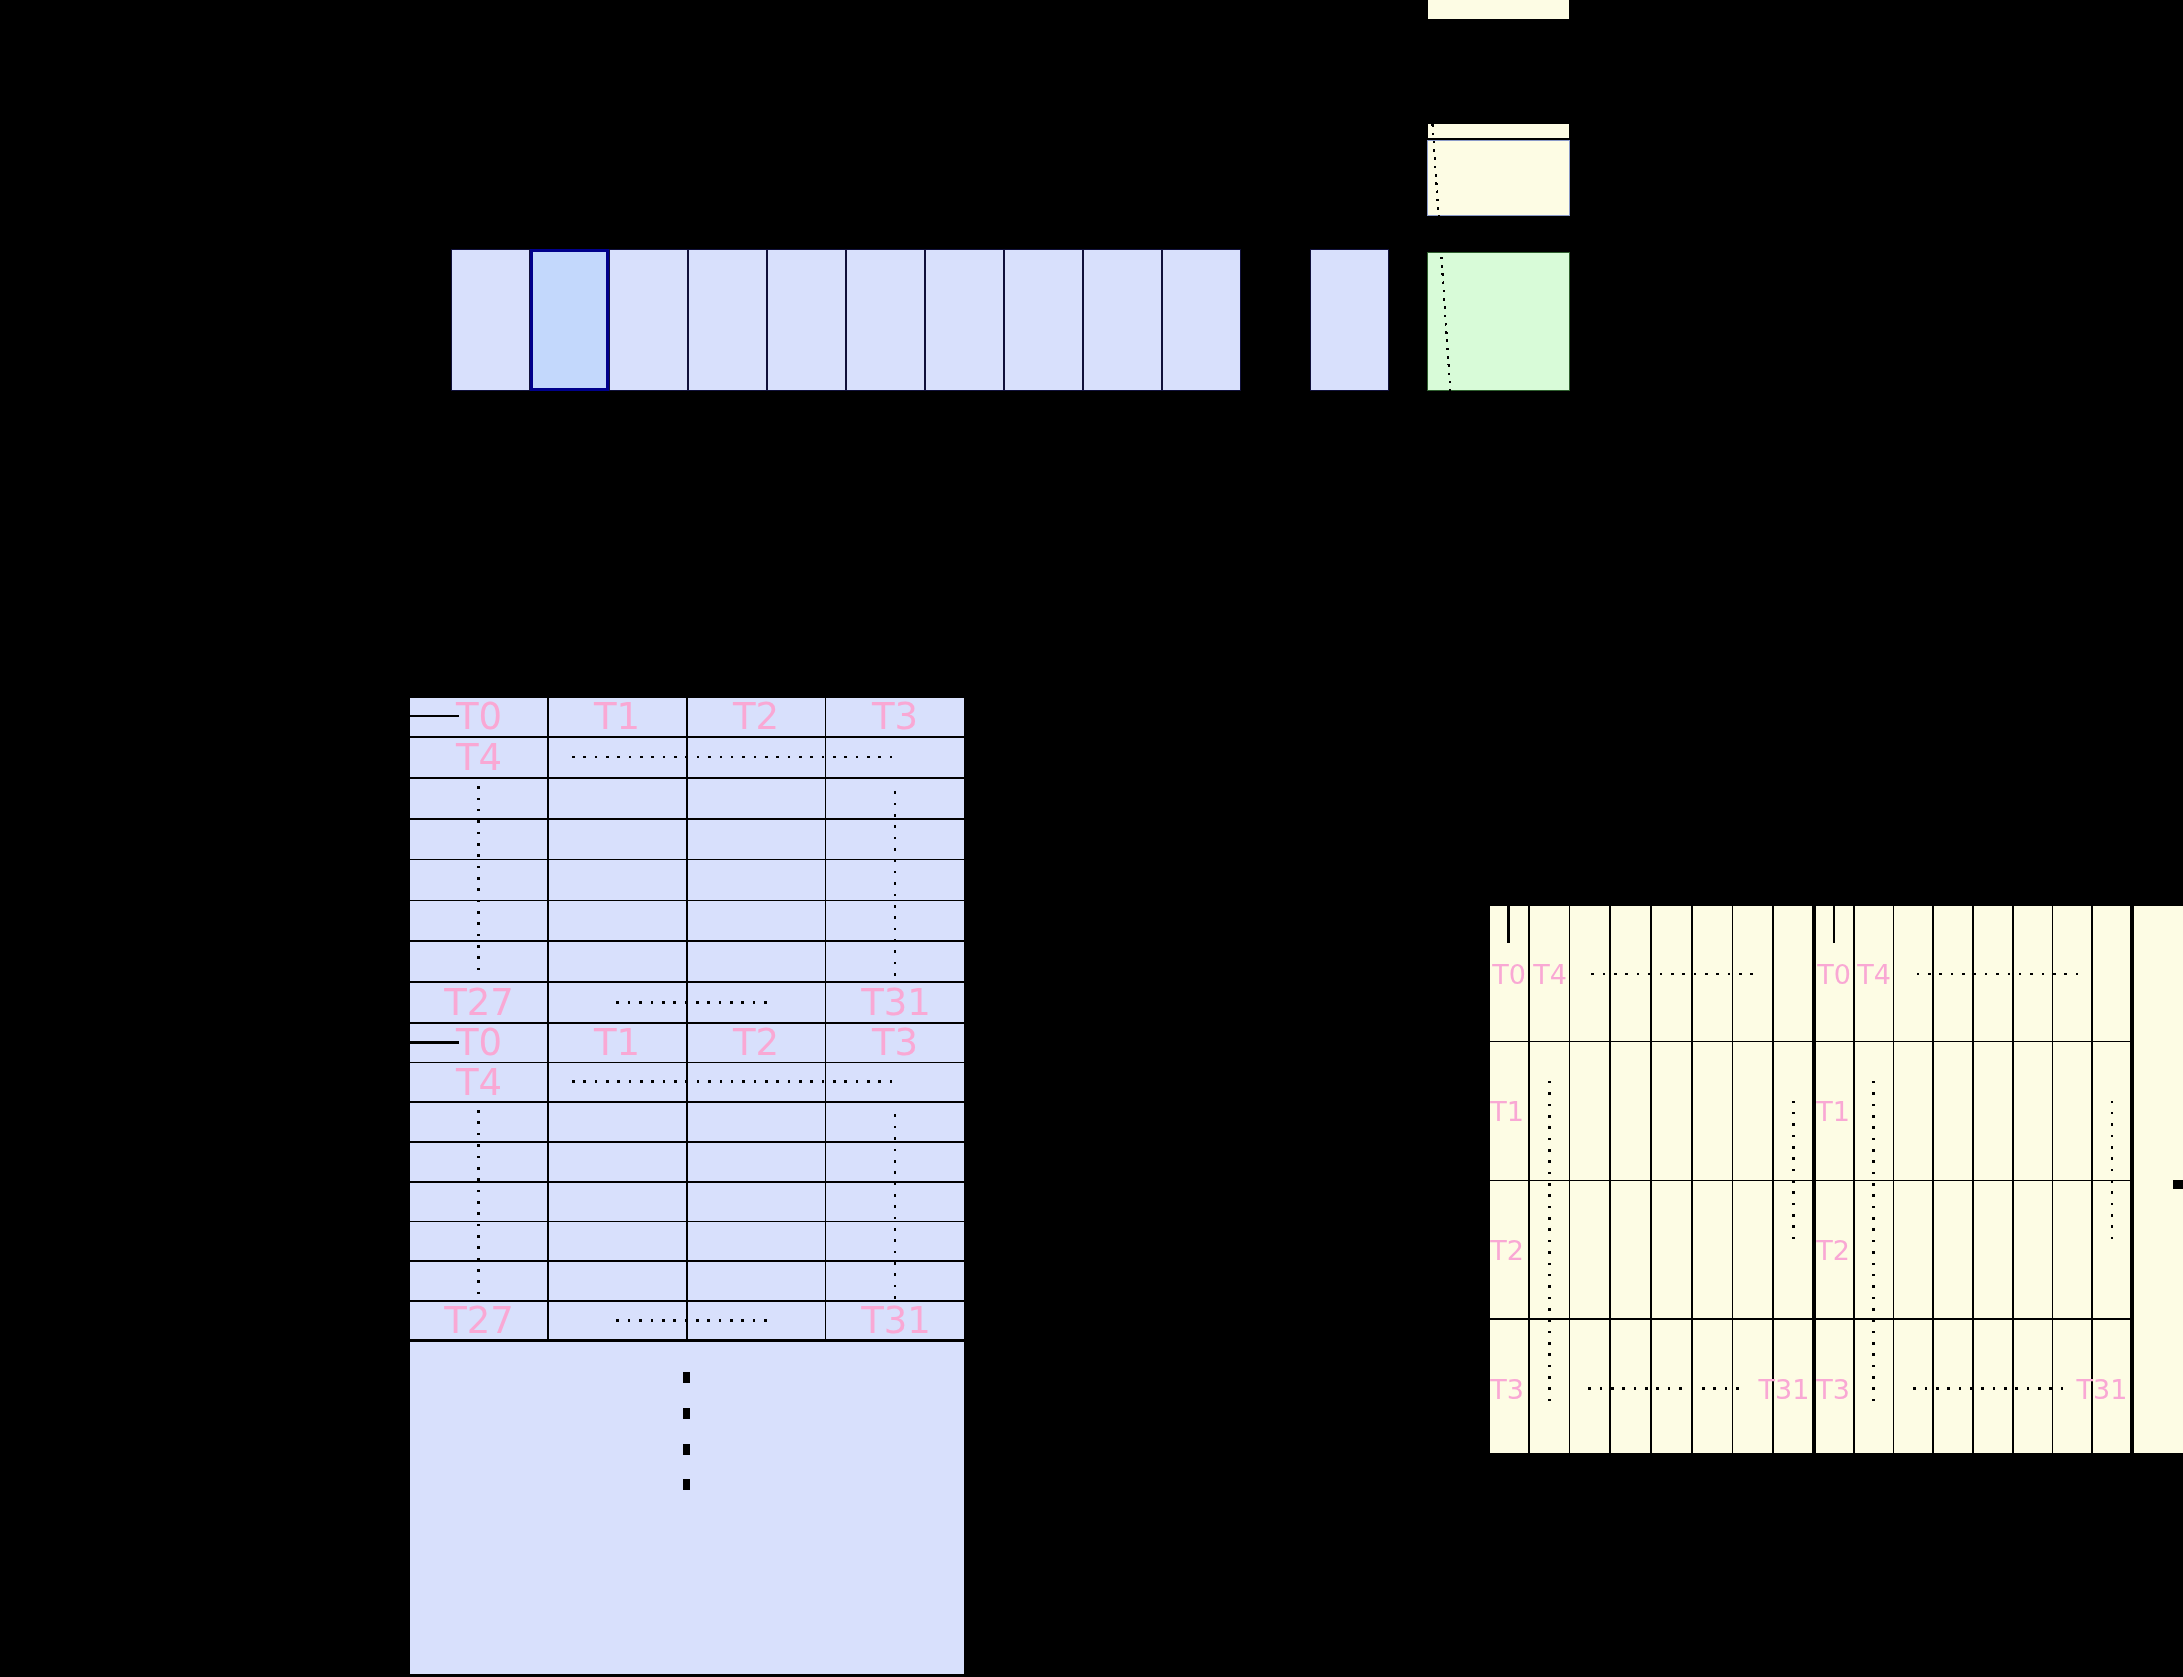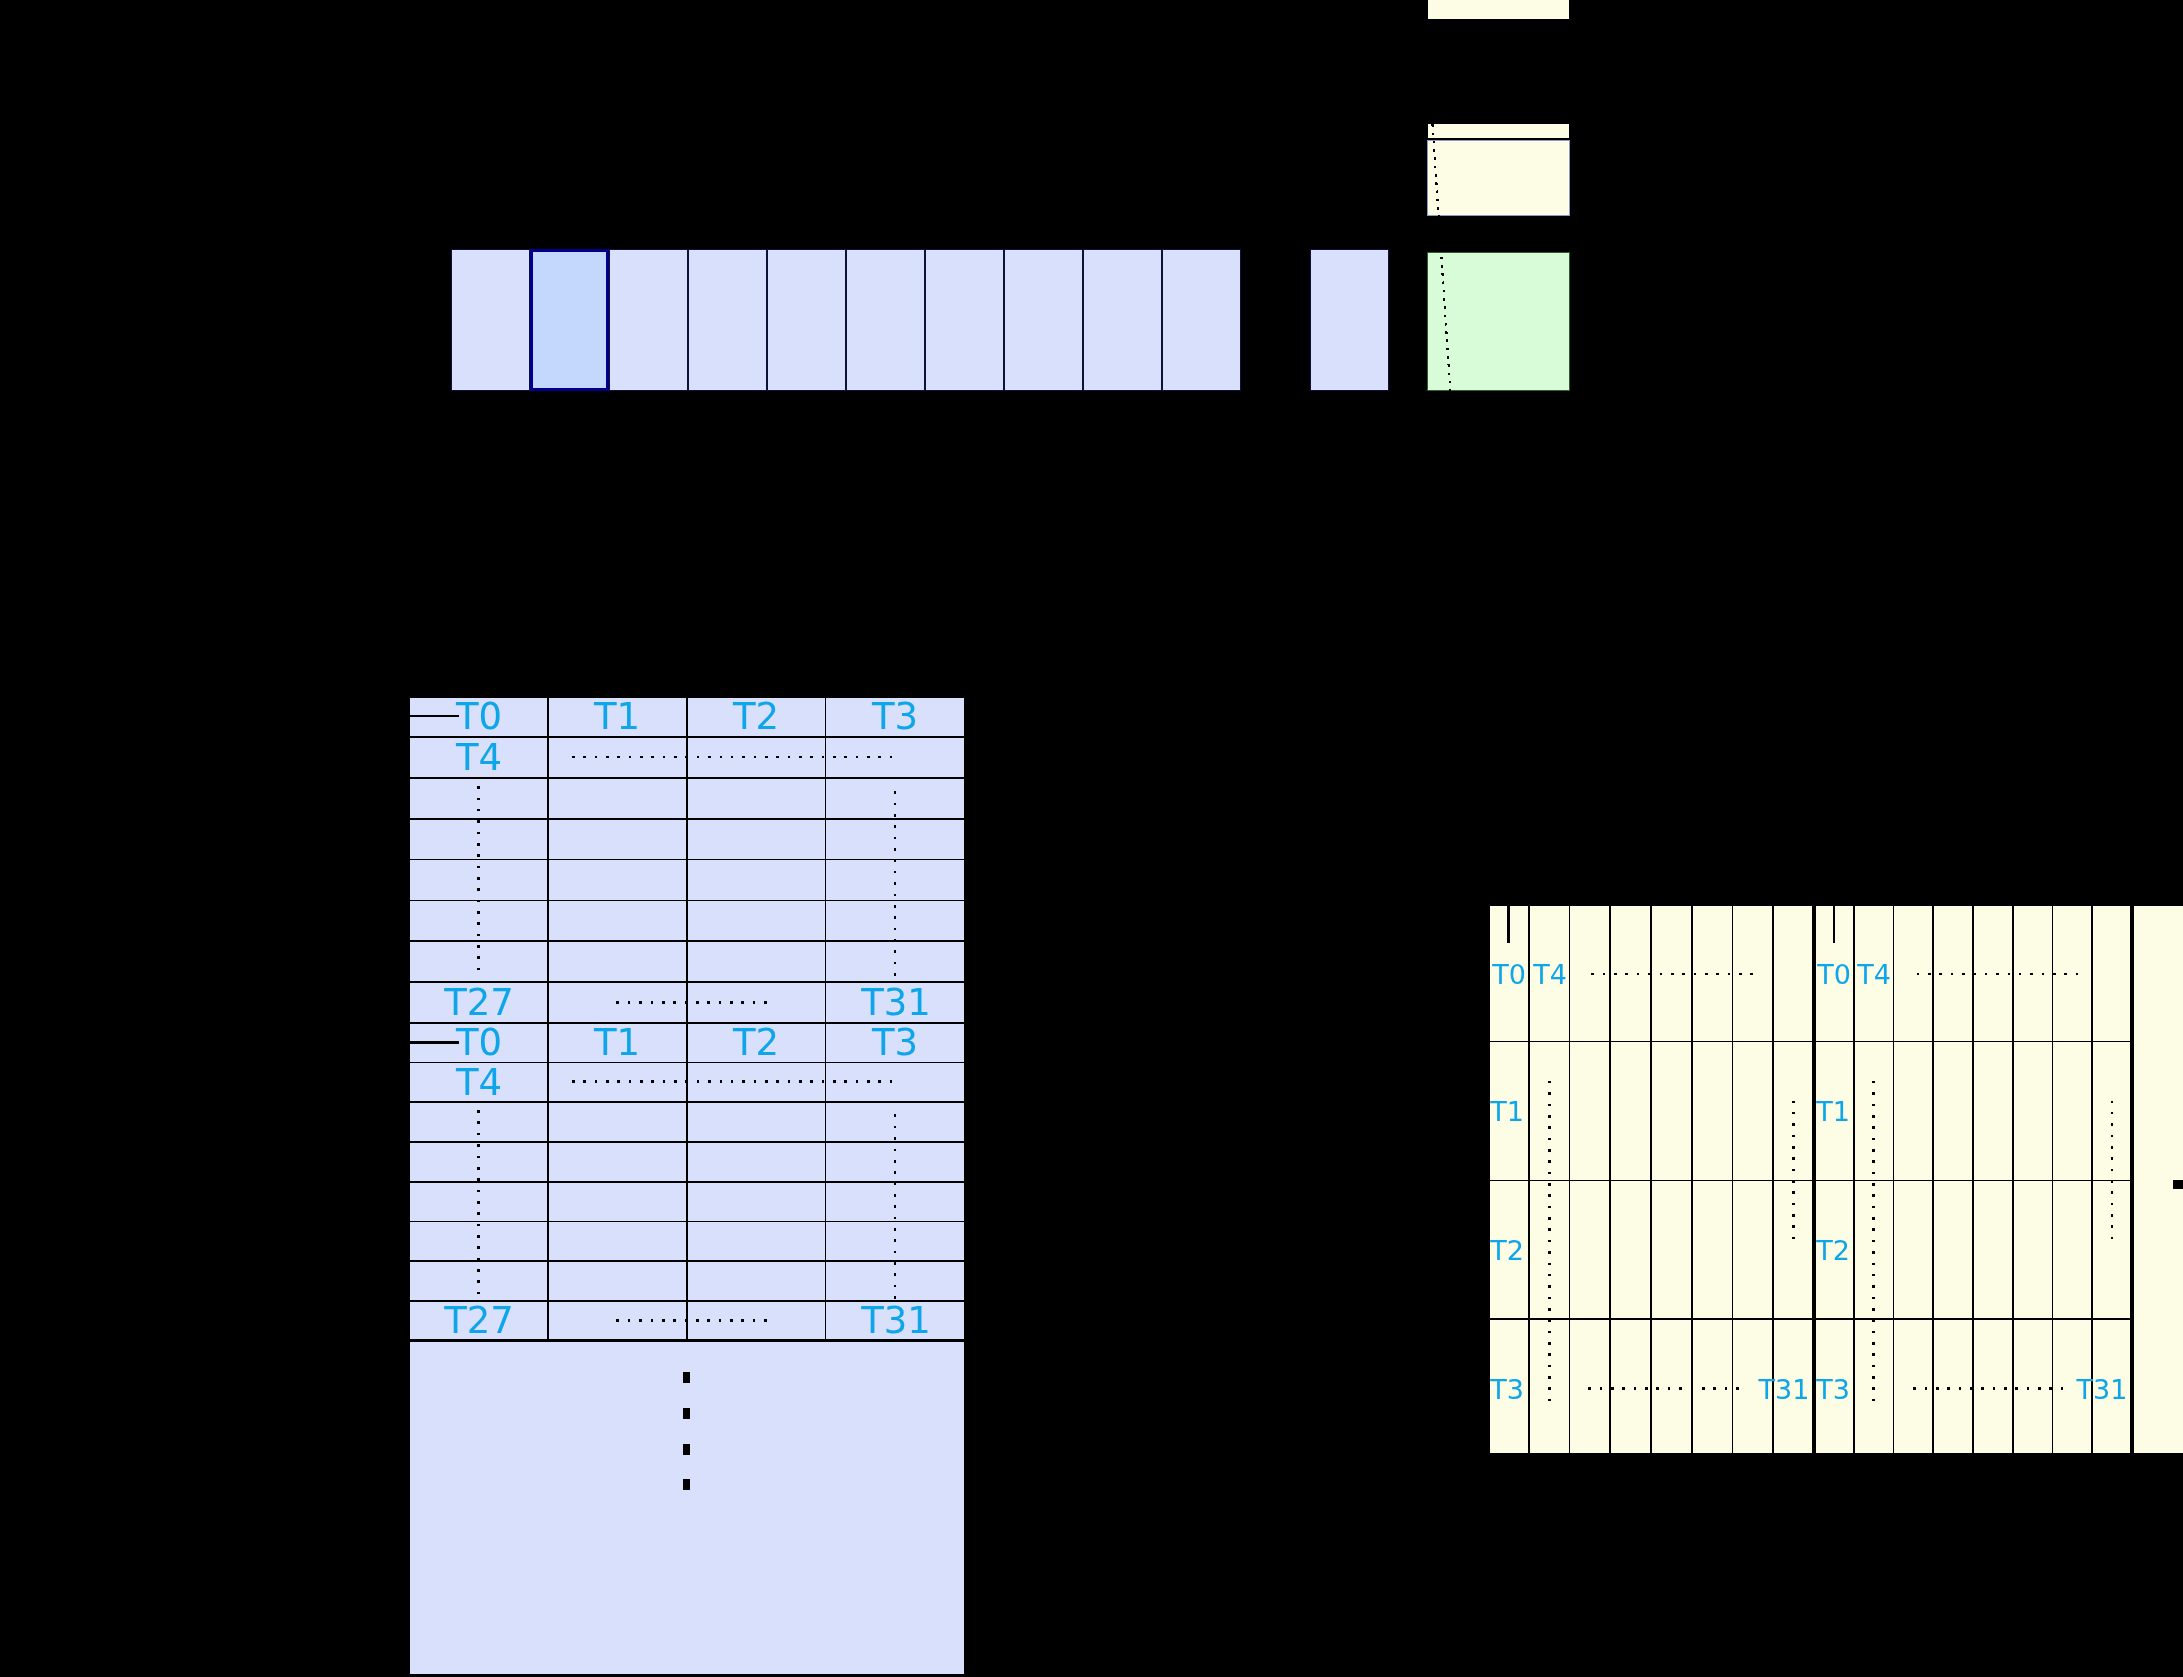--- a/index.html
+++ b/index.html
@@ -4,21 +4,21 @@
 <style>
   html,body{margin:0;padding:0;background:#000;}
   #canvas{position:relative;width:2469px;height:1678px;background:#000;overflow:hidden;
           font-family:"DejaVu Sans", sans-serif;}
   .box{position:absolute;box-sizing:border-box;z-index:2;}
   .cell{position:absolute;box-sizing:border-box;width:79px;height:142px;top:249px;
         background:#d8e0fc;border:1.3px solid #10103a;z-index:2;}
   .cell.hl{background:#c3d8fc;border:3.1px solid #00008b;z-index:3;}
   .tablebg{position:absolute;z-index:1;}
   svg.overlay{position:absolute;left:0;top:0;z-index:4;pointer-events:none;}
-  .lbl{position:absolute;transform:translate(-50%,-50%);white-space:nowrap;color:#0ea5e9;
+  .lbl{position:absolute;transform:translate(-50%,-50%);white-space:nowrap;color:#f9a8d4;
        z-index:5;line-height:1;text-align:right;}
   .lbl-l{font-size:37px;}
   .lbl-r{font-size:27px;}
   .grid{stroke:#000;stroke-width:4;}
   .thick{stroke:#000;stroke-width:8;}
   .outer{stroke:#000;stroke-width:6;}
   .ptr{stroke:#000;stroke-width:5;}
   .dot{stroke:#000;stroke-width:6;stroke-dasharray:6 20;}
   .bigdotv{stroke:#000;stroke-width:17;stroke-dasharray:26 56;}
   .bigdoth{stroke:#000;stroke-width:22;stroke-dasharray:26 58;}

